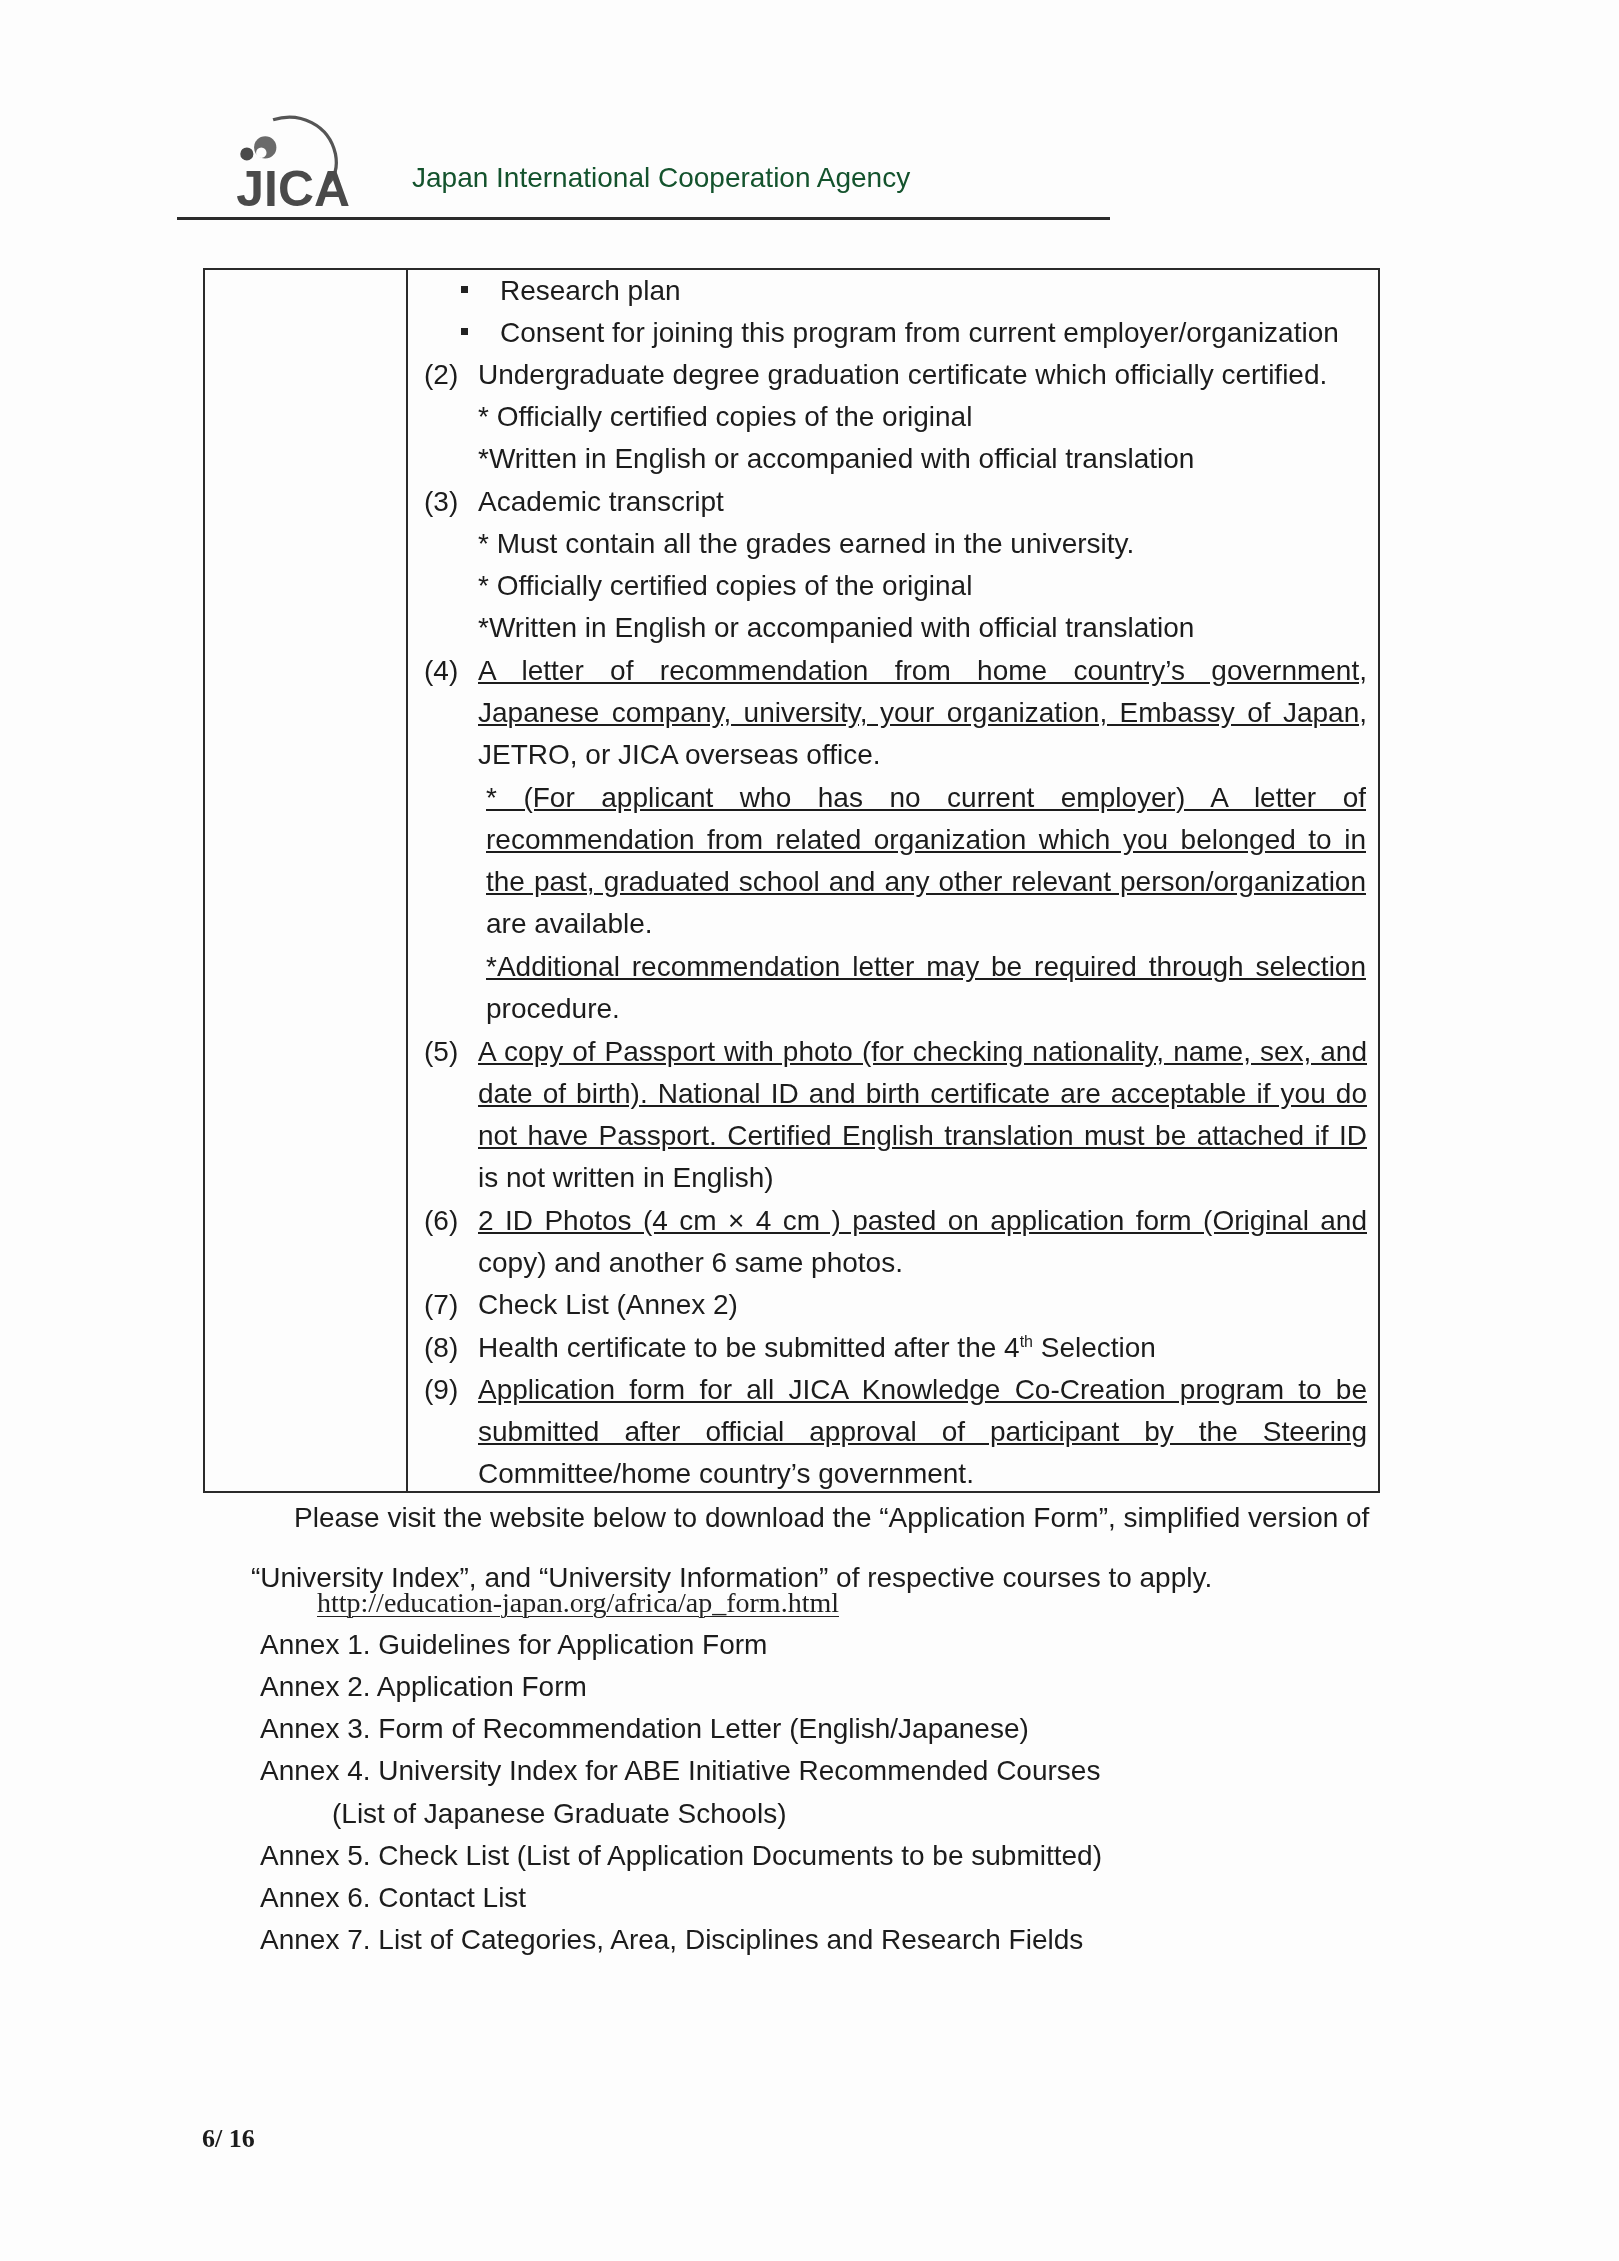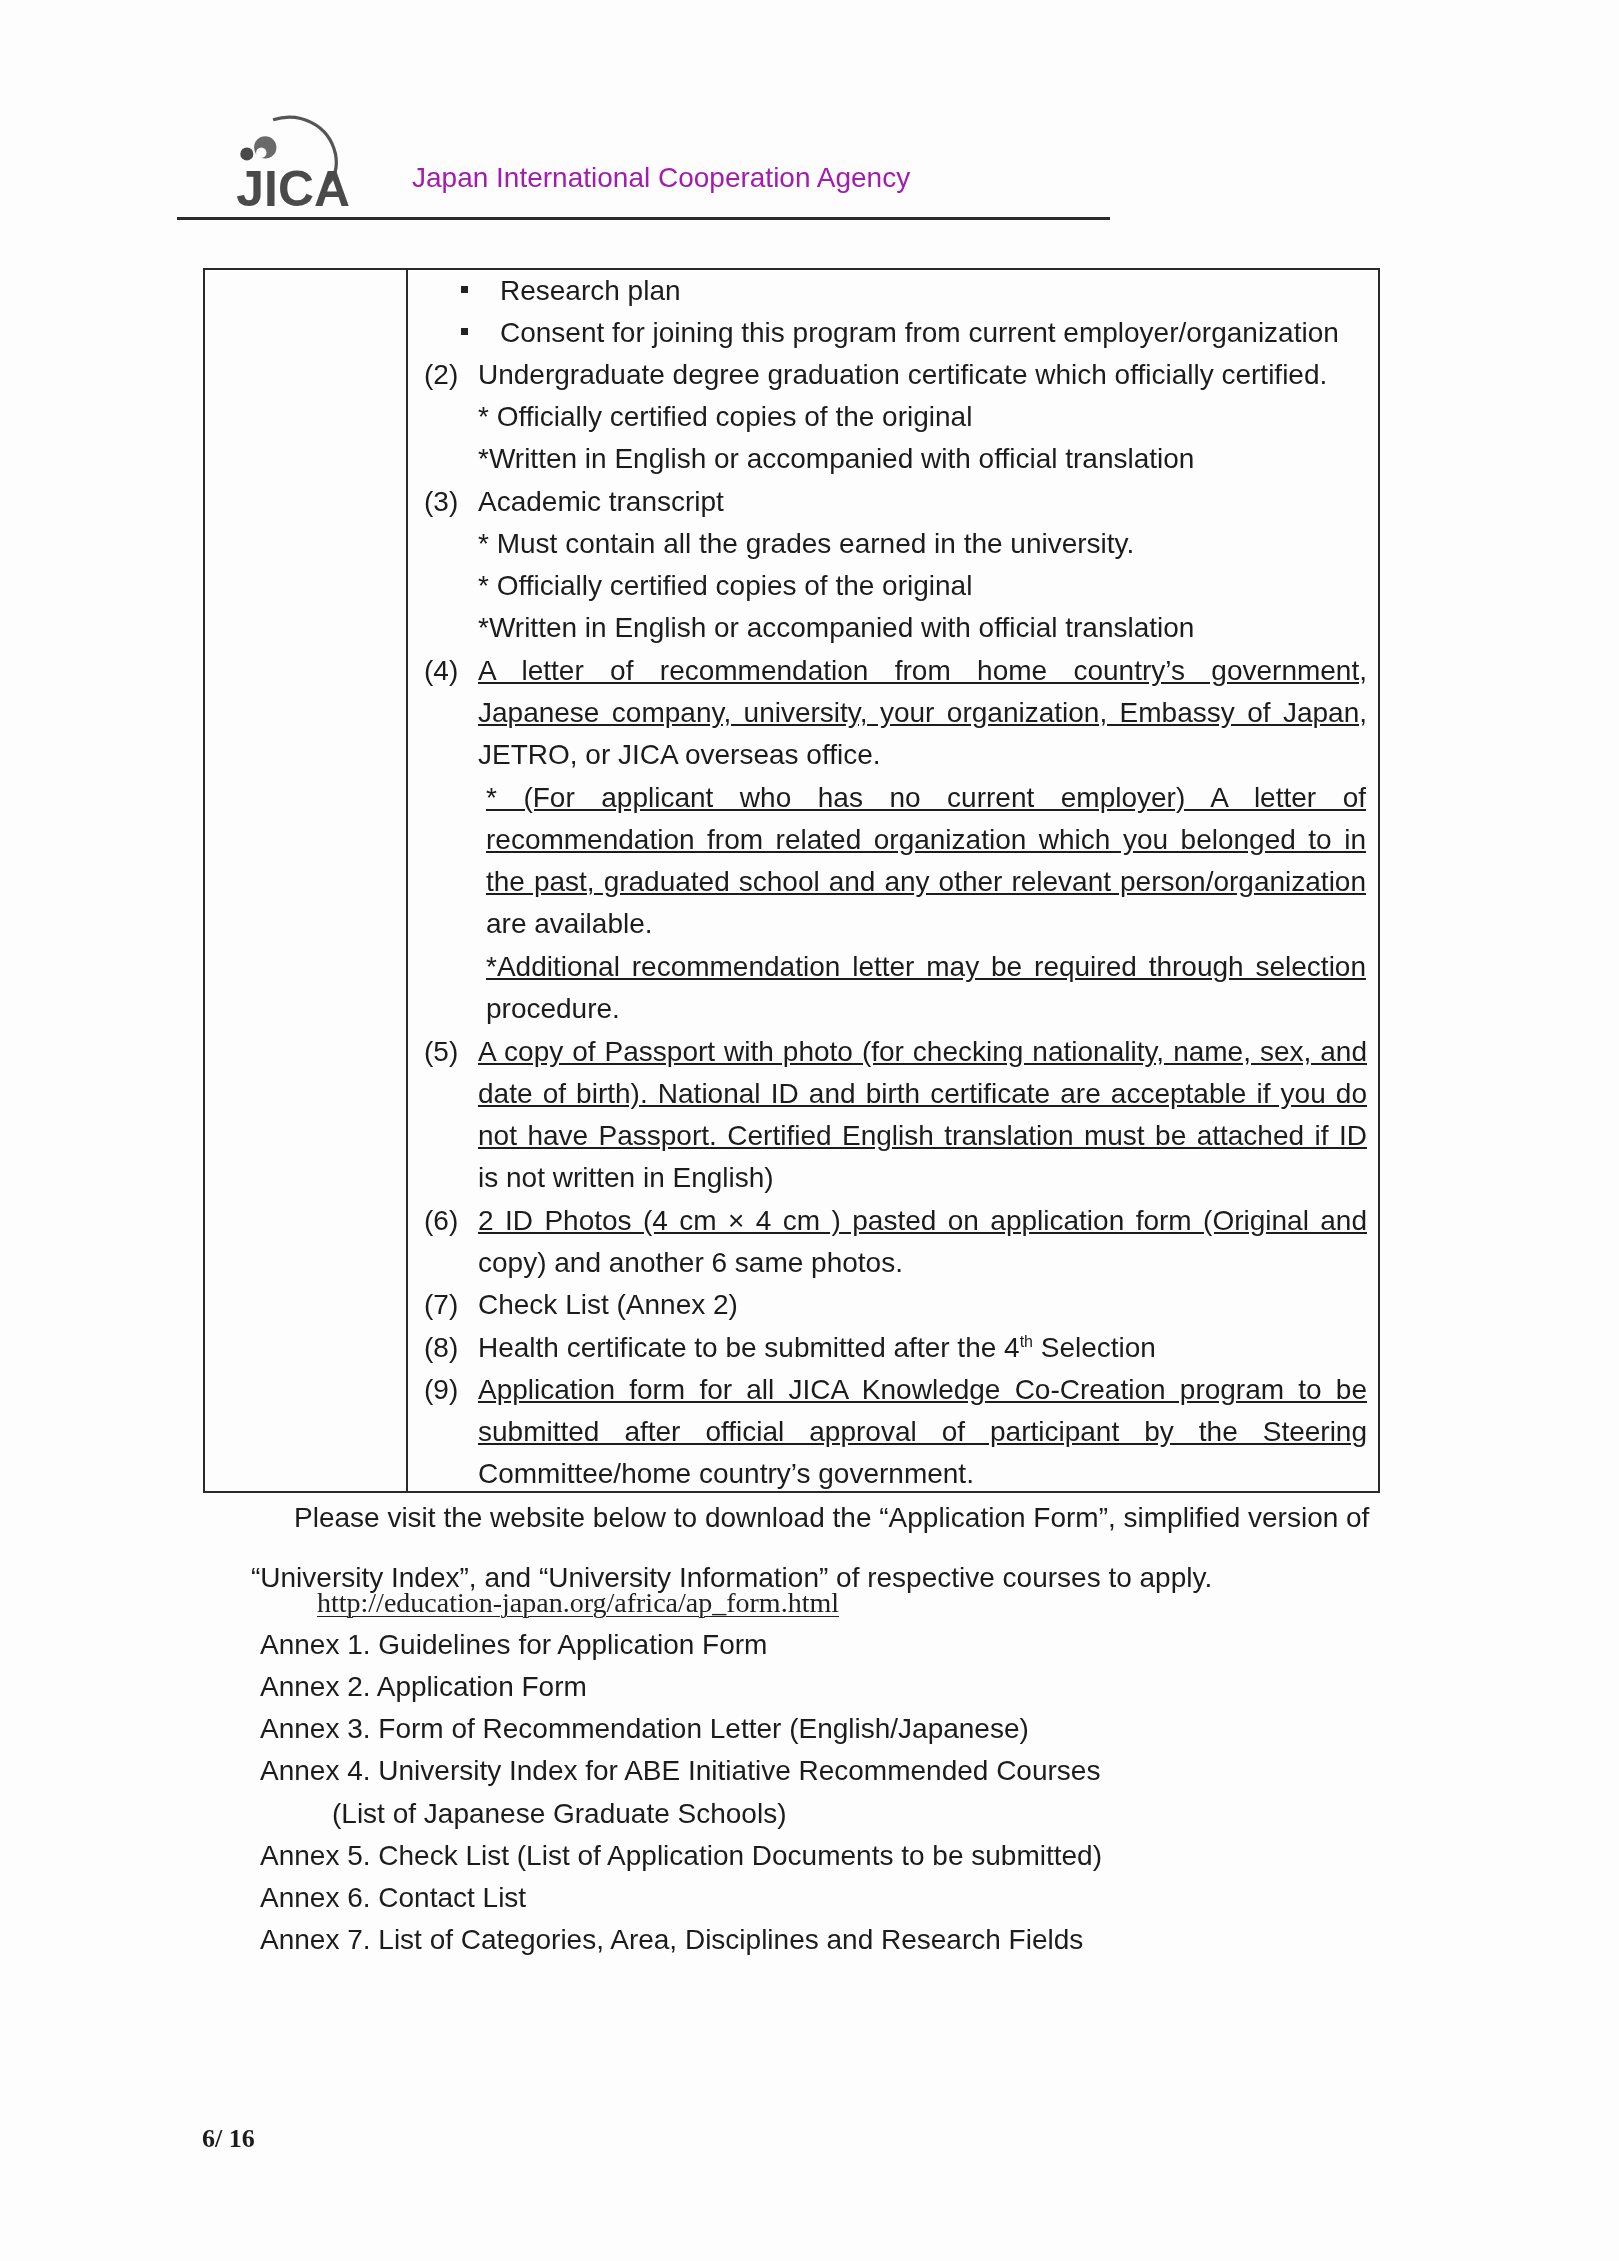--- a/index.html
+++ b/index.html
@@ -4,21 +4,21 @@
 <style>
   html, body { margin: 0; padding: 0; }
   body {
     width: 1620px; height: 2261px; background: #fdfdfd; position: relative;
     font-family: "Liberation Sans", sans-serif; color: #1c1c1c; overflow: hidden;
   }
   .abs { position: absolute; text-align: right; }
 
   
   #logo { left: 227px; top: 108px; width: 125px; height: 105px; }
-  #header-title { left: 412px; top: 162px; font-size: 28px; color: #a21caf; white-space: nowrap; }
+  #header-title { left: 412px; top: 162px; font-size: 28px; color: #14532d; white-space: nowrap; }
   #header-rule { left: 177px; top: 217px; width: 933px; height: 2.6px; background: #2b2b2b; }
 
   
   #req-table { left: 203px; top: 268px; width: 1177px; height: 1225px;
                border: 2px solid #2a2a2a; box-sizing: border-box; }
   #col-divider { left: 406px; top: 268px; width: 2px; height: 1225px; background: #2a2a2a; }
 
   .line { position: absolute; font-size: 28px; line-height: 42px; height: 42px; white-space: nowrap; }
   .just { text-align: justify; text-align-last: justify; white-space: normal; overflow: hidden; text-decoration: underline; }
   .num { position: absolute; left: 424px; font-size: 28px; line-height: 42px; }

